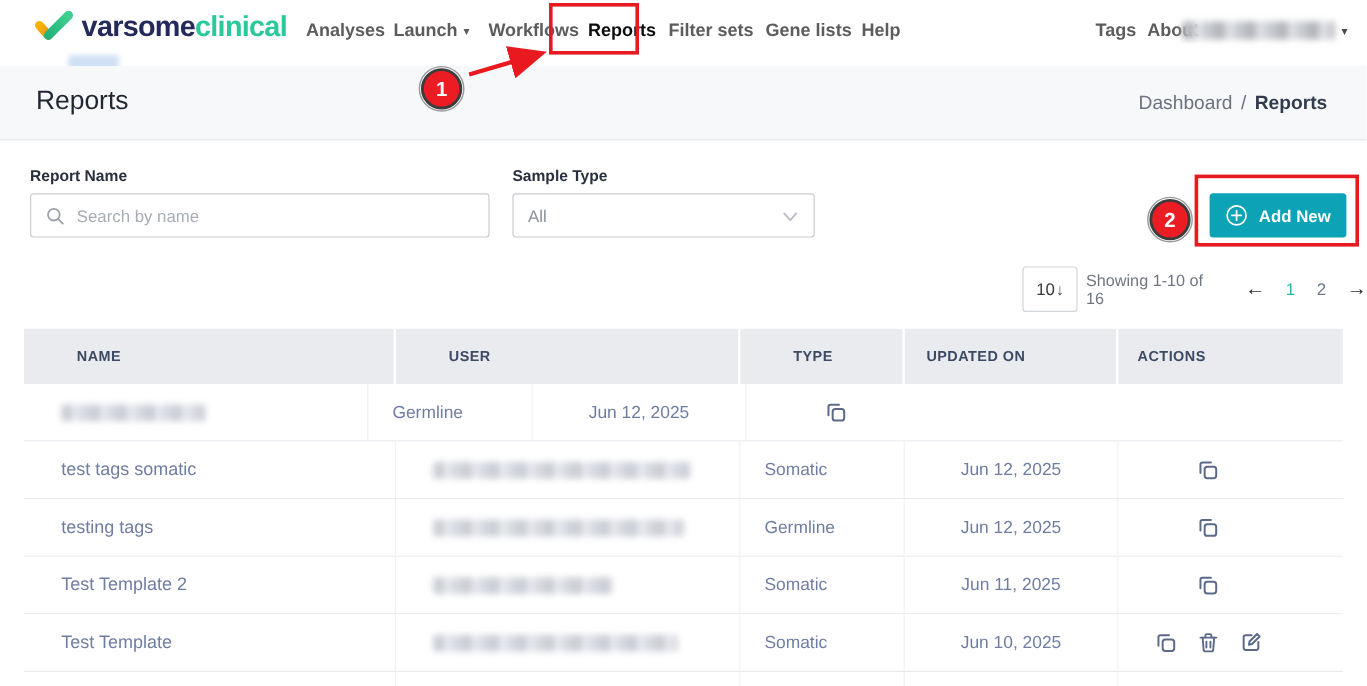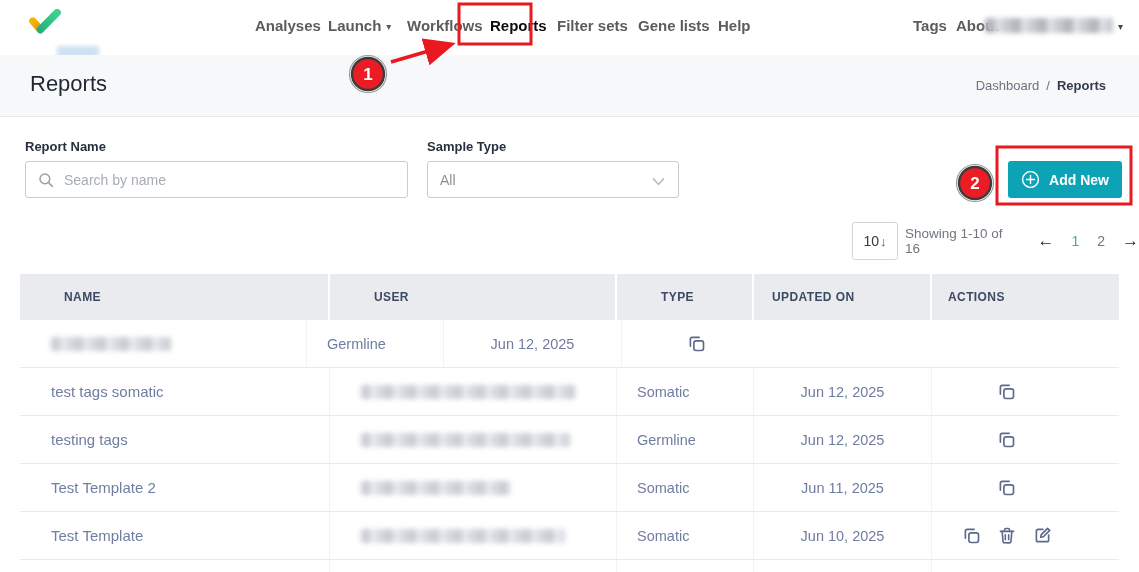--- a/index.html
+++ b/index.html
@@ -34,21 +34,21 @@
     position:absolute; left:57px; top:46px; width:42px; height:12px; border-radius:2px;
     background:#cfe0f4; filter:blur(2px);
   }
 
   
   .page-band {
     position:absolute; left:0; top:55px; width:1139px; height:62px;
     background:#f7f8fa; border-bottom:1px solid #e7e9ee;
   }
   .page-title { position:absolute; left:30px; top:16px; font-size:22px; font-weight:500; color:#1f2733; }
-  .breadcrumb { position:absolute; right:33px; top:23px; font-size:13px; color:#6b7280; display:flex; gap:7px; align-items:center; }
+  .breadcrumb { position:absolute; right:33px; top:23px; font-size:16px; color:#6b7280; display:flex; gap:7px; align-items:center; }
   .breadcrumb .bc-current { color:#323c4d; font-weight:700; }
   .breadcrumb .bc-link { cursor:pointer; }
 
   
   .filter-label { position:absolute; font-size:13px; font-weight:700; color:#28303f; }
   .lbl-report-name { left:25px; top:139px; }
   .lbl-sample-type { left:427px; top:139px; }
   .search-box {
     position:absolute; left:25px; top:161px; width:383px; height:37px;
     border:1px solid #c9ccd2; border-radius:3px; background:#fff;
@@ -143,20 +143,23 @@
           </linearGradient>
           <linearGradient id="lg-orange" x1="0" y1="0" x2="1" y2="1">
             <stop offset="0" stop-color="#f7b500"></stop>
               <stop offset="1" stop-color="#f08c1c"></stop>
           </linearGradient>
         </defs>
         <path d="M5 13 L13 22" stroke="url(#lg-orange)" stroke-width="8" stroke-linecap="round" fill="none"></path>
         <path d="M13 22 L31 4" stroke="url(#lg-green)" stroke-width="8" stroke-linecap="round" fill="none"></path>
       </svg>
     </span>
+    <span class="brand-text">
+      <span class="brand-primary">varsome</span><span class="brand-secondary">clinical</span>
+    </span>
   </div>
 
   <span class="nav-item" style="left:235px">Analyses</span>
   <span class="nav-item" style="left:308px"><span>Launch</span><span class="launch-caret">▾</span></span>
   <span class="nav-item" style="left:387px">Workflows</span>
   <span class="nav-item active" style="left:470px">Reports</span>
   <span class="nav-item" style="left:537px">Filter sets</span>
   <span class="nav-item" style="left:618px">Gene lists</span>
   <span class="nav-item" style="left:698px">Help</span>
 

